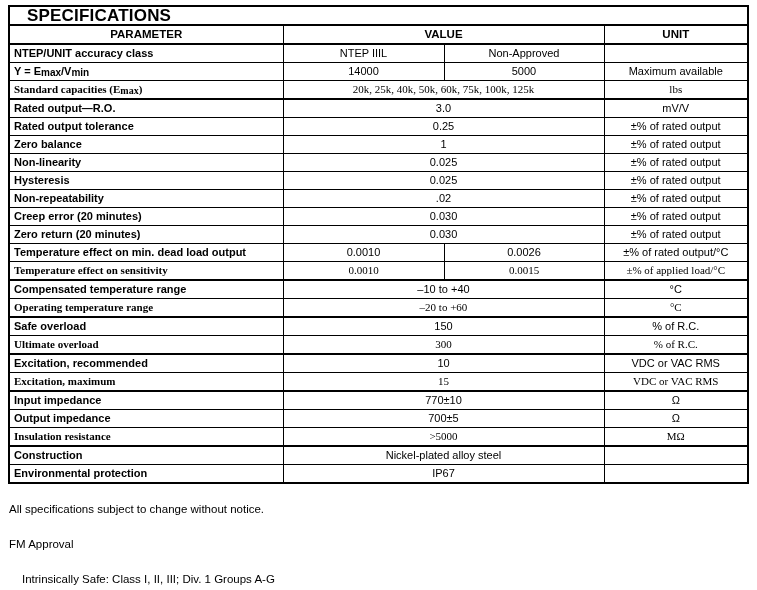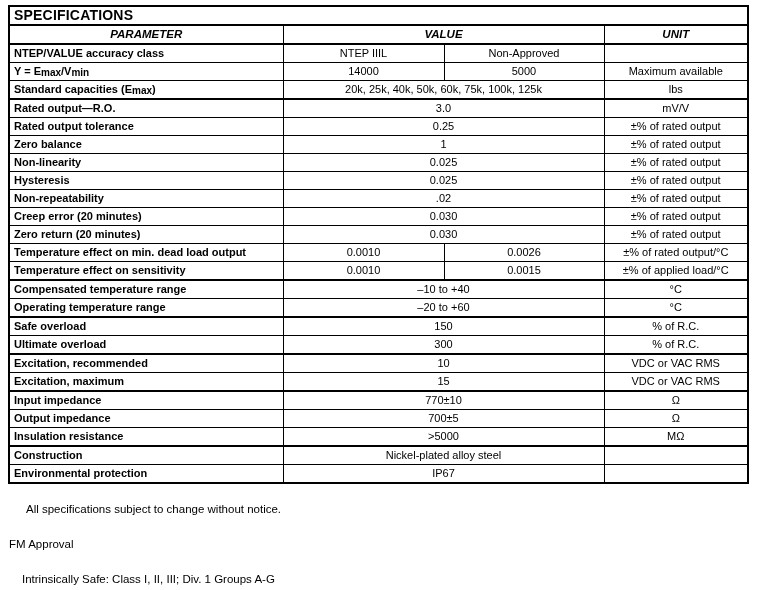--- a/index.html
+++ b/index.html
@@ -31,53 +31,52 @@
     padding: 0 4px;
     font-size: 11px;
     line-height: 17px;
     white-space: nowrap;
     overflow: hidden;
     vertical-align: middle;
   }
   .title-row td {
     border-bottom: 2px solid #000;
     font-weight: bold;
-    font-size: 14px;
+    font-size: 17px;
     text-align: left;
-    padding-left: 4px;
+    padding-left: 17px;
     letter-spacing: 0.2px;
   }
   .head-row th {
     border-bottom: 2px solid #000;
     font-weight: bold;
     font-size: 11.5px;
     text-align: center;
-    font-style: italic;
   }
   .cell-param {
     font-weight: bold;
     text-align: left;
     font-size: 11.3px;
   }
   .cell-val, .cell-unit {
     text-align: center;
     font-weight: normal;
     margin-left: 20px;
   }
-  tr.thick-bottom td { border-bottom: 2px solid #000; }
+  tr.thick-bottom td { border-bottom: 2px solid #000; font-family: Liberation Serif, serif; }
   sub {
     font-size: 10px;
     line-height: 0;
     vertical-align: baseline;
     position: relative;
     bottom: -1px;
   }
   .footnote {
     position: absolute;
-    left: 26px;
+    left: 9px;
     top: 503px;
     font-size: 11.5px;
   }
   .fm-block {
     position: absolute;
     left: 9px;
     top: 537px;
     font-size: 11.5px;
   }
   .fm-title { line-height: 15px; margin-bottom: 12px; }
@@ -98,21 +97,21 @@
       <td colspan="4">SPECIFICATIONS</td>
     </tr>
     <tr class="head-row">
       <th>PARAMETER</th>
       <th colspan="2">VALUE</th>
       <th>UNIT</th>
     </tr>
   </thead>
   <tbody id="rows">
       <tr>
-        <td class="cell-param">NTEP/VALUE accuracy class</td>
+        <td class="cell-param">NTEP/UNIT accuracy class</td>
         <td class="cell-val">NTEP IIIL</td>
         <td class="cell-val">Non-Approved</td>
         <td class="cell-unit"></td>
       </tr>
       <tr>
         <td class="cell-param">Y = E<sub>max</sub>/V<sub>min</sub></td>
         <td class="cell-val">14000</td>
         <td class="cell-val">5000</td>
         <td class="cell-unit">Maximum available</td>
       </tr>

